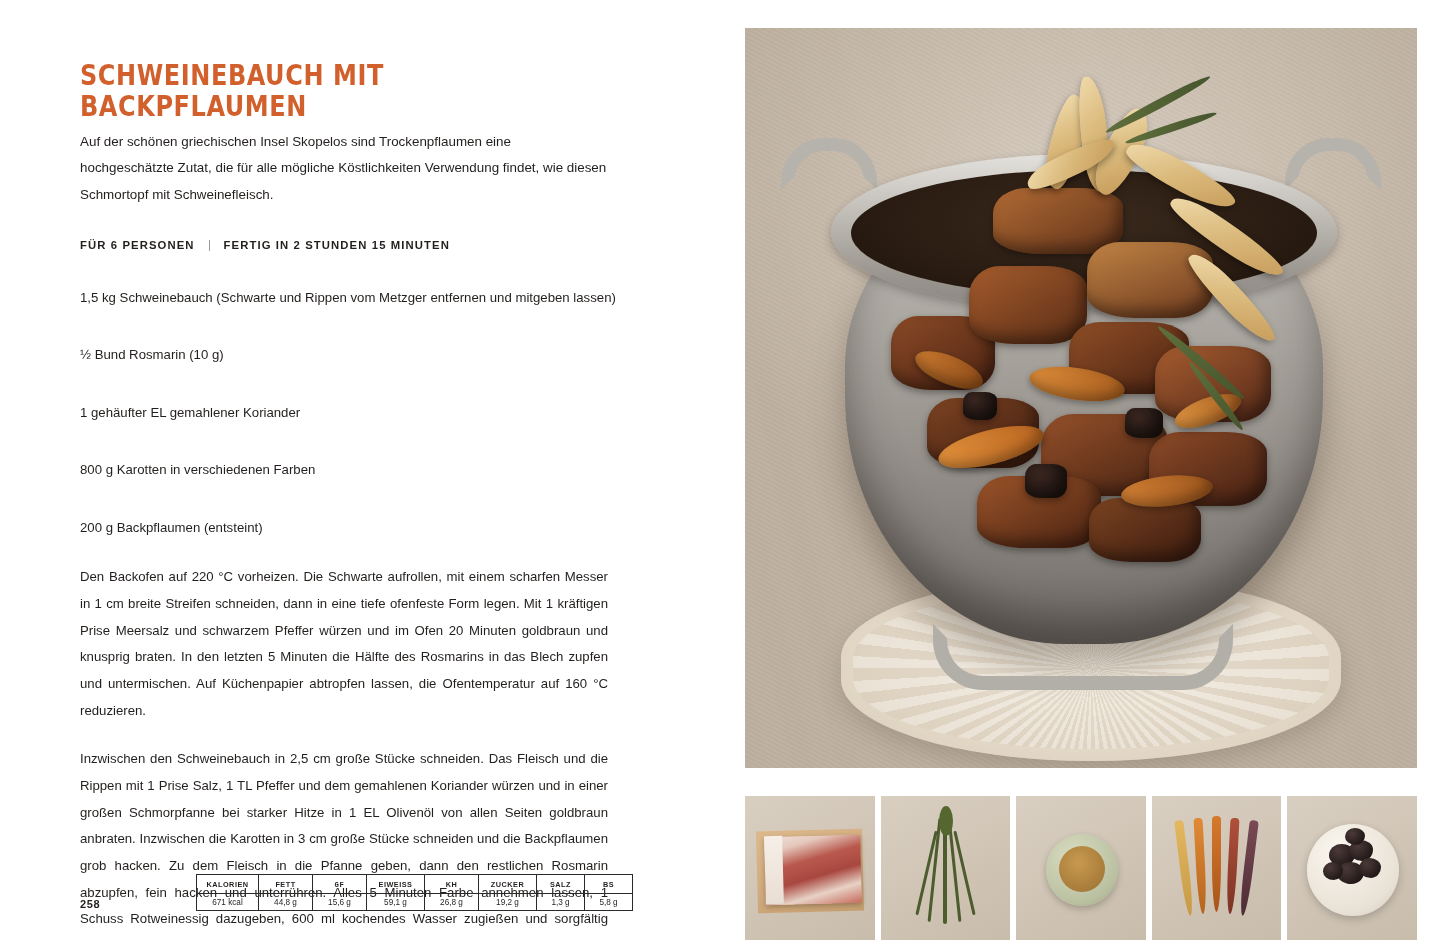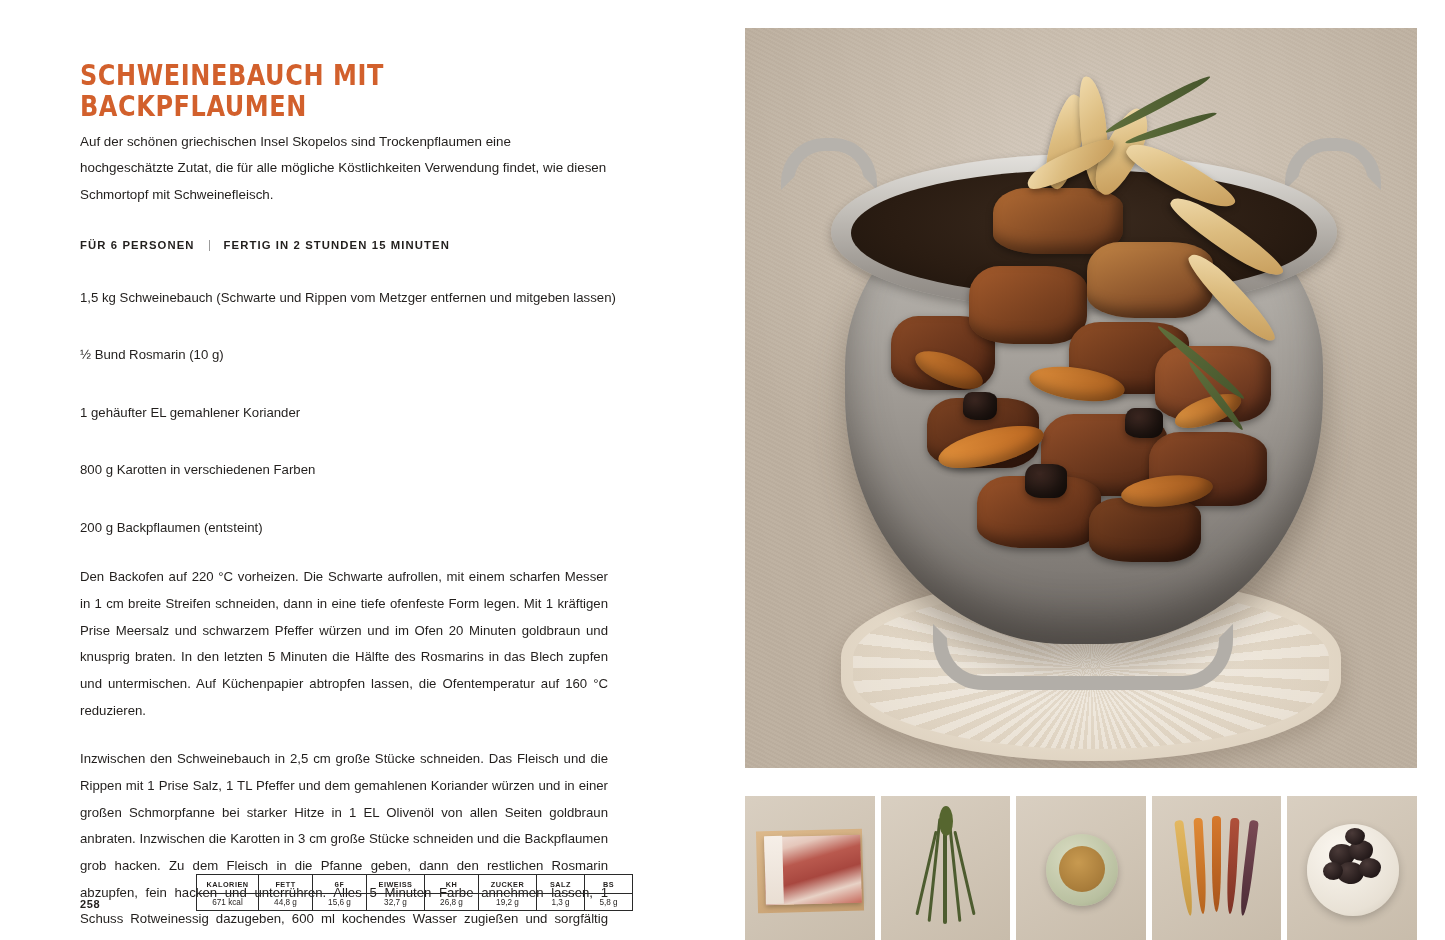--- a/index.html
+++ b/index.html
@@ -353,21 +353,21 @@
       <th class="c3">EIWEISS</th>
       <th class="c4">KH</th>
       <th class="c5">ZUCKER</th>
       <th class="c6">SALZ</th>
       <th class="c7">BS</th>
     </tr>
     <tr>
       <td>671 kcal</td>
       <td>44,8 g</td>
       <td>15,6 g</td>
-      <td>32,7 g</td>
+      <td>59,1 g</td>
       <td>26,8 g</td>
       <td>19,2 g</td>
       <td>1,3 g</td>
       <td>5,8 g</td>
     </tr>
   </tbody>
     </table>
 
   <div class="right-page">
 

